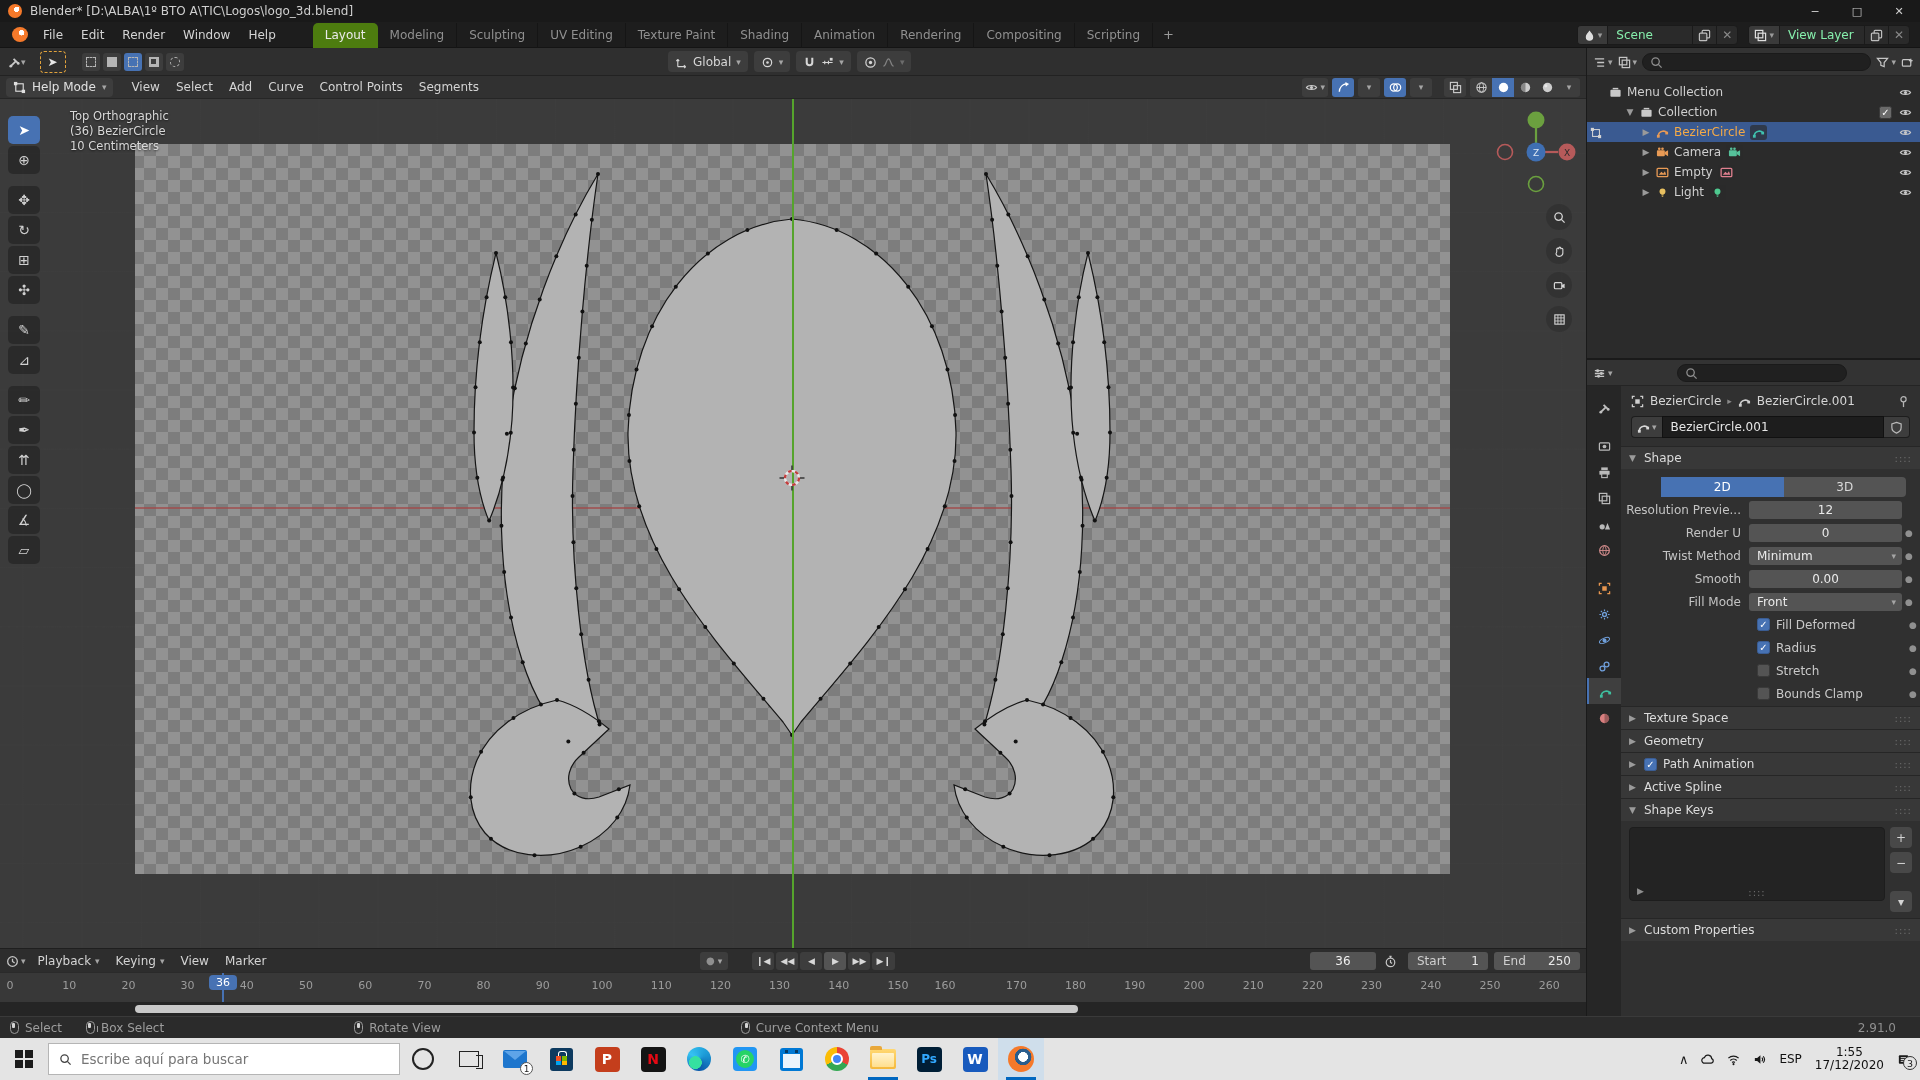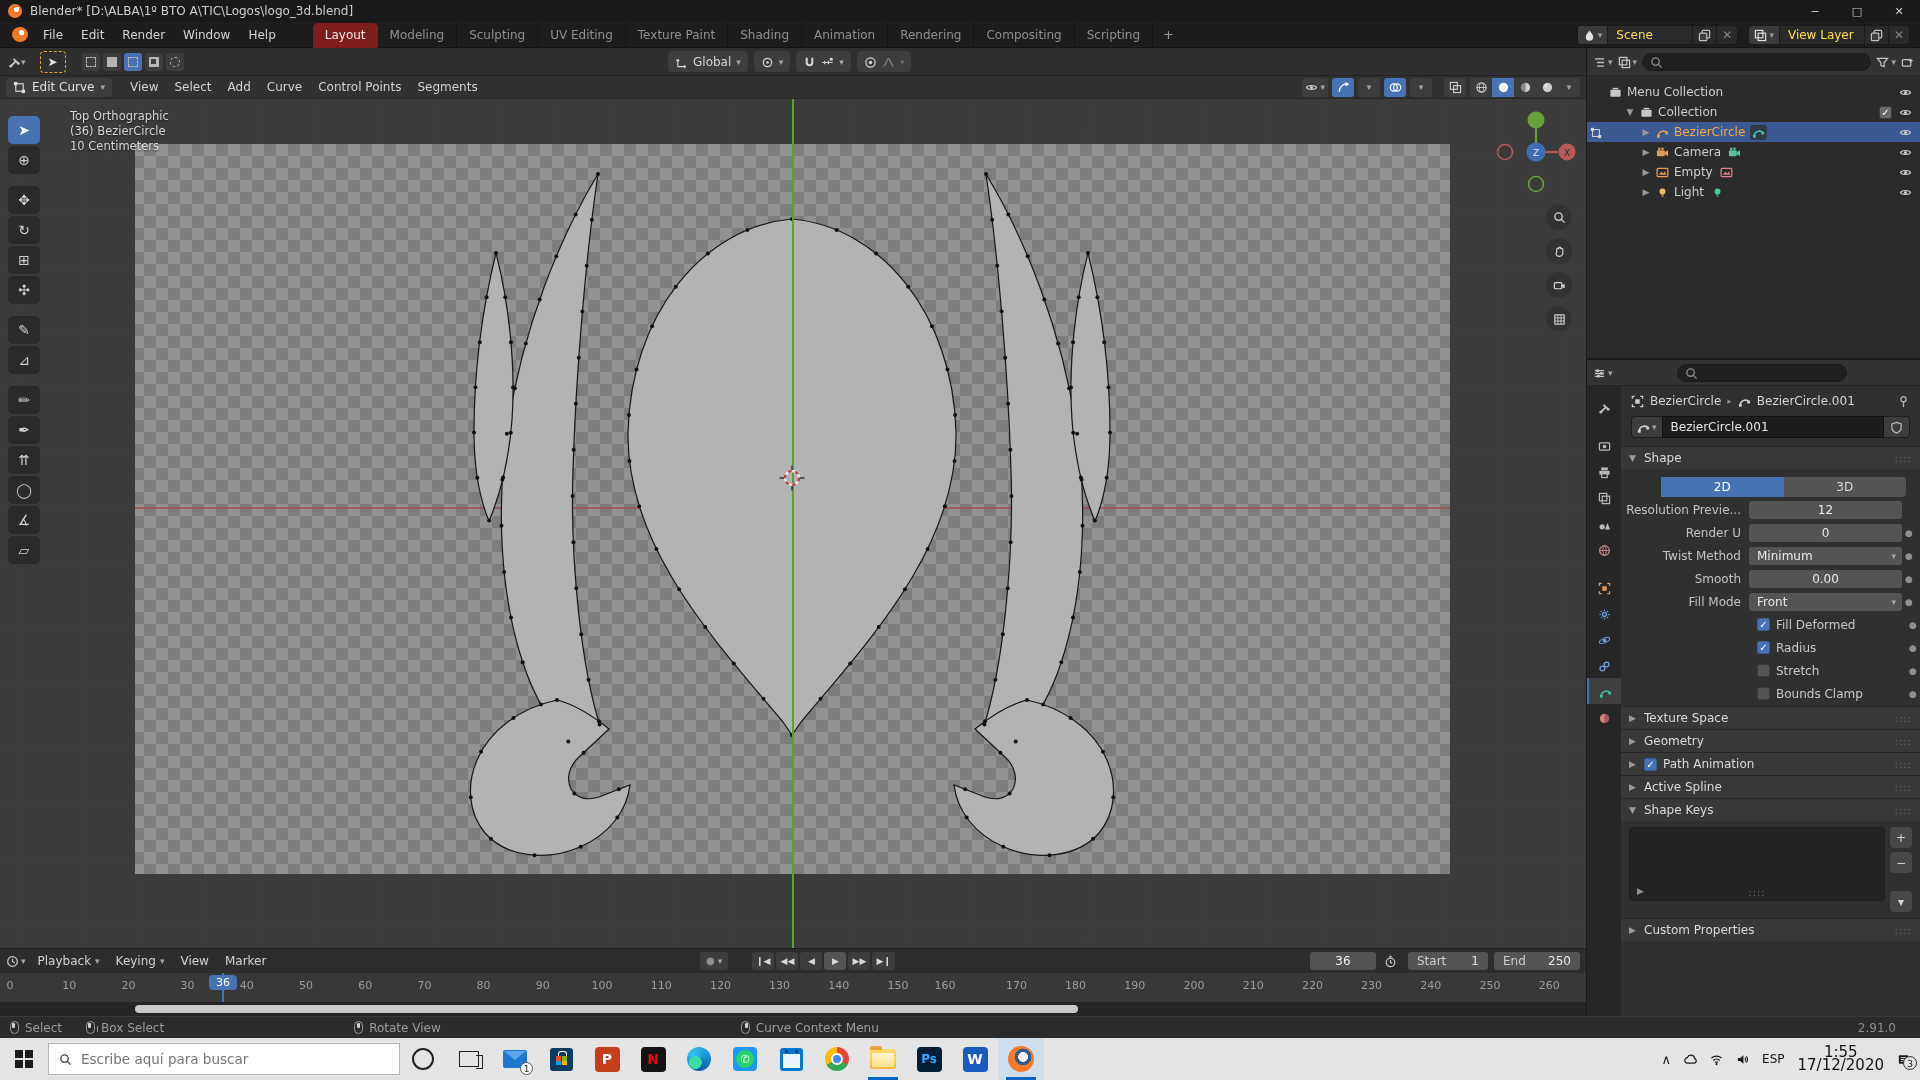--- a/index.html
+++ b/index.html
@@ -20,27 +20,27 @@
                       color:#cfcfcf; font-size:11px; }
 
   
   .menubar { position:absolute; left:0; top:22px; width:1920px; height:26px; background:#1d1d1d;
              display:flex; align-items:center; padding:0 6px; border-bottom:1px solid #141414; }
   .blogo2 { width:16px; height:15px; border-radius:50%;
             background:radial-gradient(circle at 60% 38%, #fff 0 20%, #f5792a 22% 100%); margin:0 6px; }
   .menu-item { padding:3px 9px; color:#d4d4d4; border-radius:3px; }
   #workspace-tabs { display:flex; margin-left:28px; height:26px; align-items:flex-end; }
   .ws-tab { padding:5px 12px 6px; color:#909090; font-size:12px; border-right:1px solid #151515; }
-  .ws-tab.active { background:#7f1d1d; color:#eaeaea; border-radius:5px 5px 0 0; border-right:none; }
+  .ws-tab.active { background:#4d7c0f; color:#eaeaea; border-radius:5px 5px 0 0; border-right:none; }
   .tab-add { color:#9a9a9a; padding:0 10px; font-size:13px; }
   .topsel { display:flex; align-items:center; background:#2a2a2a; border:1px solid #1a1a1a; border-radius:4px;
             height:20px; margin-left:10px; overflow:hidden; }
   .topsel .seg { display:flex; align-items:center; padding:0 5px; height:100%; }
   .topsel .seg.icon { background:#3a3a3a; border-right:1px solid #1a1a1a; color:#dedede; }
-  .topsel .val { padding:0 8px; color:#fde047; min-width:84px; }
+  .topsel .val { padding:0 8px; color:#86efac; min-width:84px; }
   .topsel .mini { color:#9a9a9a; font-size:9px; margin-left:2px; }
   .topsel .btn { padding:0 5px; color:#bdbdbd; border-left:1px solid #1a1a1a; height:100%; display:flex; align-items:center; }
   .topsel .btn.x { color:#8a8a8a; }
 
   
   .toolsettings { position:absolute; left:0; top:48px; width:1586px; height:28px; background:#2f2f2f;
                   border-bottom:1px solid #222; display:flex; align-items:center; padding:0 8px; }
   .ts-icon { display:flex; align-items:center; color:#c9c9c9; margin-right:14px; }
   .activetool { width:26px; height:22px; border:1px dashed #e2a33c; border-radius:4px; display:flex;
                 align-items:center; justify-content:center; color:#e8e8e8; font-size:12px; margin-right:16px; }
@@ -233,21 +233,21 @@
                     background:linear-gradient(#f25022 50%, #00a4ef 50%) 0 0/5px 100% no-repeat,
                                linear-gradient(#7fba00 50%, #ffb900 50%) 6px 0/5px 100% no-repeat; }
   .storeic::before { content:""; position:absolute; left:8px; top:3px; width:7px; height:5px; border:1.4px solid #fff; border-bottom:none; border-radius:3px 3px 0 0; }
   .whats { width:24px; height:24px; background:#2196f3; border-radius:4px; display:flex; align-items:center; justify-content:center; }
   .whats i { width:18px; height:18px; background:#25d366; border-radius:50%; color:#fff; font-style:normal;
              font-size:11px; display:flex; align-items:center; justify-content:center; }
   .blend { width:26px; height:26px; border-radius:50%;
            background:radial-gradient(circle at 58% 42%, #fff 0 22%, #2a5d8c 24% 38%, #f5792a 40% 100%); }
   .tray { margin-left:auto; display:flex; align-items:center; gap:13px; padding-right:10px; }
   .tray .g { color:#1a1a1a; display:flex; align-items:center; }
-  .clockblk { text-align:center; font-size:15px; line-height:13px; color:#111; }
+  .clockblk { text-align:center; font-size:12px; line-height:13px; color:#111; }
   .notif { position:relative; }
   .notif .nbadge { position:absolute; right:-7px; bottom:-4px; width:14px; height:14px; border-radius:50%;
                    background:#e4e4e4; border:1px solid #333; font-size:9.5px; display:flex; align-items:center; justify-content:center; }
   .esp { font-size:12px; color:#111; }
 </style>
 </head>
 <body>
 
 <div id="app">
 
@@ -385,21 +385,21 @@
   </div>
 
   <div class="viewport">
     <div class="vp-header">
       <span class="vp-mode">
         <span class="svgslot"><svg class="i" width="13" height="13" viewBox="0 0 14 14">
               <rect x="3" y="3" width="8" height="8" fill="none" stroke="currentColor" stroke-width="1.2"></rect>
               <rect x="1" y="1" width="3.6" height="3.6" fill="currentColor"></rect>
               <rect x="9.4" y="9.4" width="3.6" height="3.6" fill="currentColor"></rect>
             </svg></span>
-        <span>Edit Curve</span>
+        <span>Help Mode</span>
         <span class="mini">▾</span>
       </span>
       <nav class="vp-menus" id="vp-menus">
           <span class="menu-item">View</span>
           <span class="menu-item">Select</span>
           <span class="menu-item">Add</span>
           <span class="menu-item">Curve</span>
           <span class="menu-item">Control Points</span>
           <span class="menu-item">Segments</span>
         </nav>

